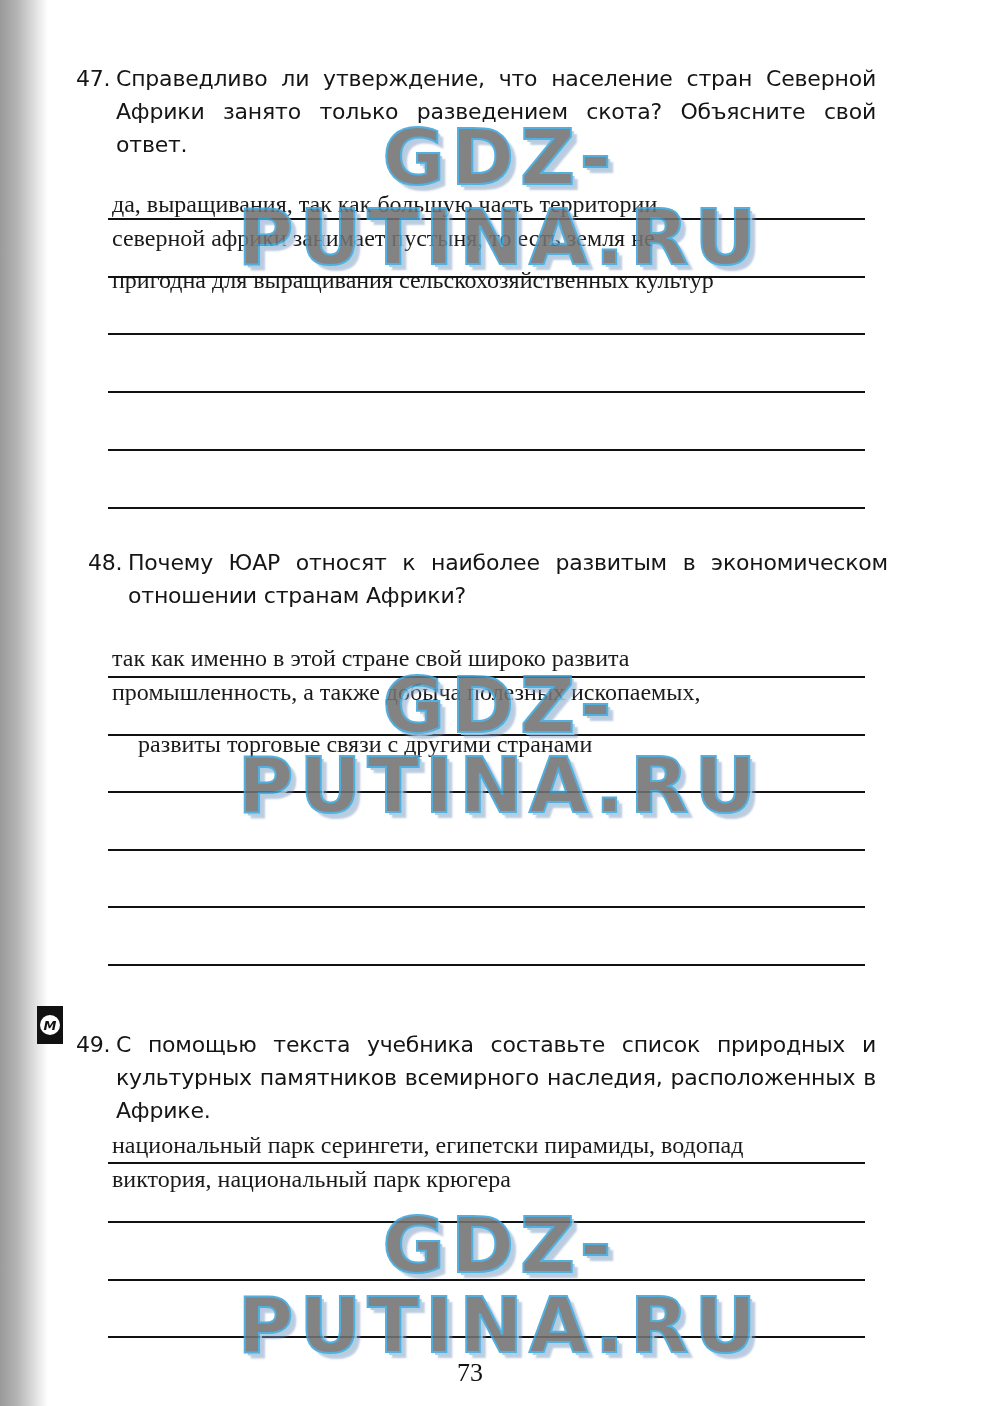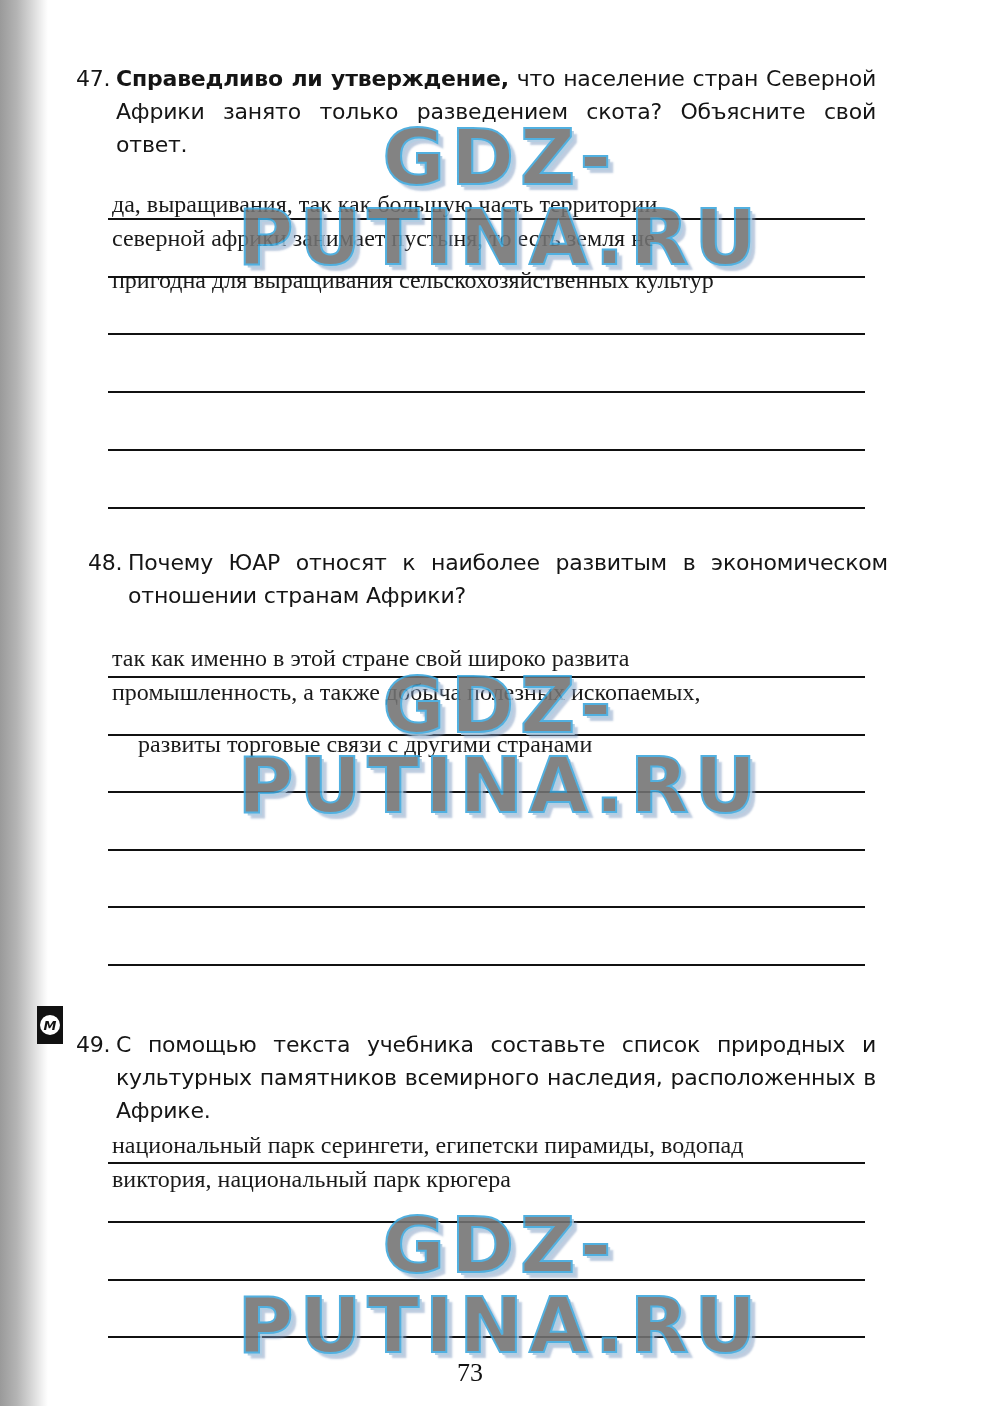--- a/index.html
+++ b/index.html
@@ -16,21 +16,21 @@
   .question {
     position: absolute; left: 76px; width: 800px;
     font-family: "DejaVu Sans", sans-serif;
     font-size: 22px; line-height: 33px; letter-spacing: -0.2px;
     color: #151515;
   }
   .question .num {
     font-weight: normal; position: absolute; left: 0; top: 0;
   }
   .question .text { display: block; padding-left: 40px; text-align: justify; }
-  .question .bold { font-weight: bold; }
+  .question .bold { font-weight: normal; }
   .rule {
     position: absolute; left: 108px; width: 757px; height: 2px; background: #111;
   }
   .answer {
     position: absolute; left: 112px;
     font-family: "Liberation Serif", serif;
     font-size: 24px; line-height: 28px; color: #1a1a1a; white-space: nowrap;
   }
   .badge {
     position: absolute; left: 37px; top: 1006px; width: 26px; height: 38px;

